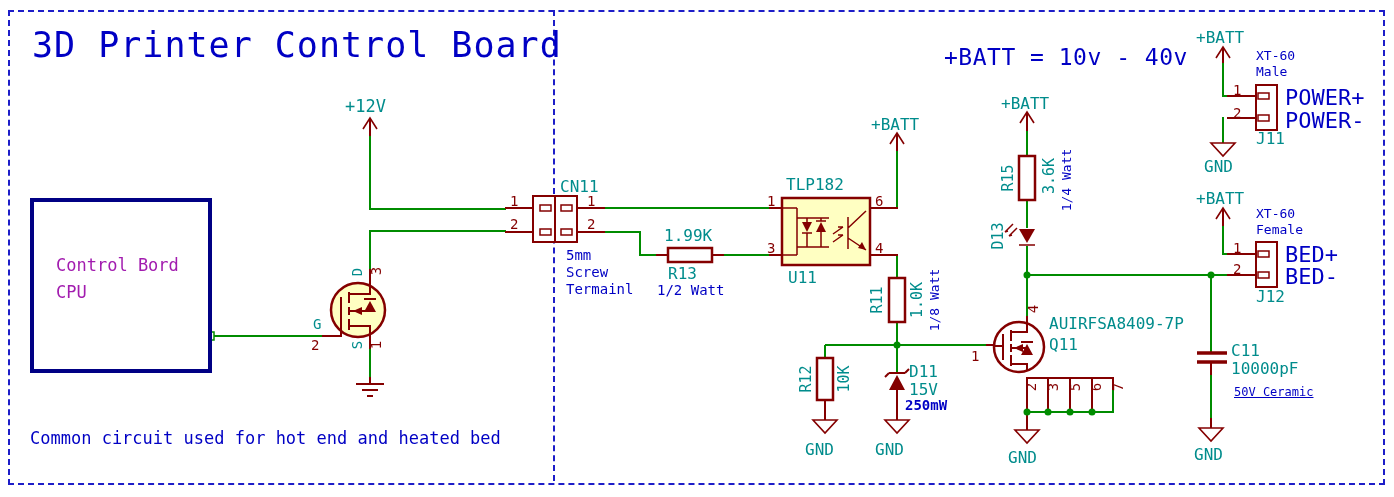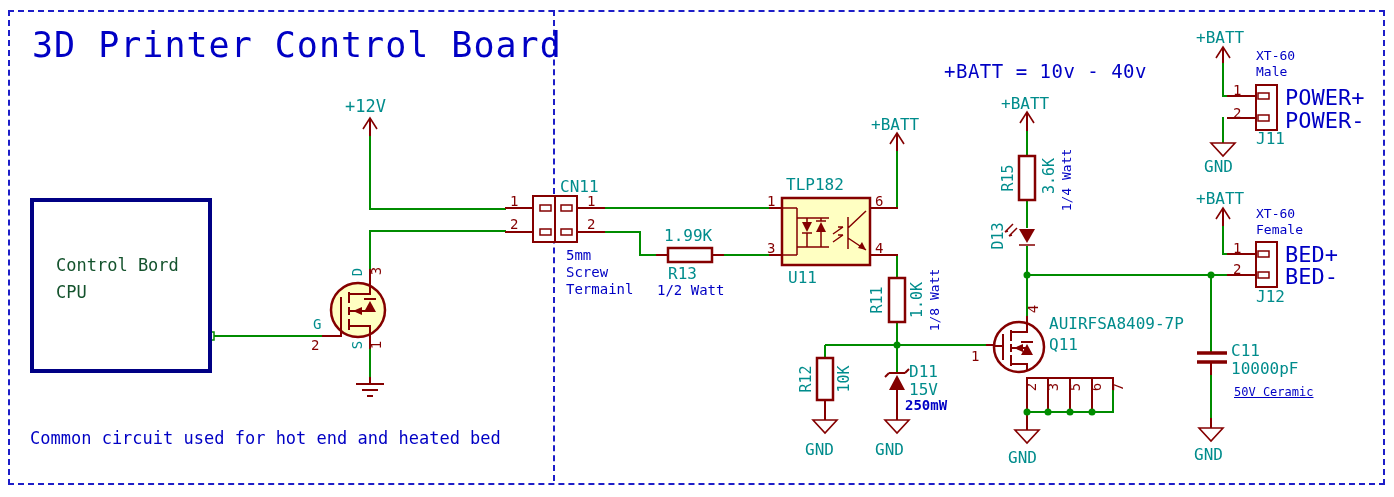--- a/index.html
+++ b/index.html
@@ -4,24 +4,24 @@
 <style>
   html,body{margin:0;padding:0;background:#fff;}
   #canvas{position:relative;width:1394px;height:497px;background:#ffffff;overflow:hidden;
           font-family:"DejaVu Sans Mono",monospace;}
   .frame{position:absolute;border:2px dashed #1d1dc8;}
   .lab{position:absolute;line-height:1;white-space:pre;font-family:"DejaVu Sans Mono",monospace;}
   .rot{transform:translate(-50%,-50%) rotate(-90deg);transform-origin:center center;}
   .teal{color:#008c8c;}
   .blue{color:#0000c4;}
   .red{color:#840000;}
-  .navy{color:#14532d;}
+  .navy{color:#a21caf;}
   .t27{font-size:35px;letter-spacing:1px;}
   .t26{font-size:26px;letter-spacing:1px;}
-  .t19{font-size:19px;letter-spacing:0.5px;margin-top:16px;}
+  .t19{font-size:23px;letter-spacing:0.5px;}
   .t22{font-size:22px;}
   .t17{font-size:17px;}
   .t16{font-size:16px;}
   .t15{font-size:15px;}
   .t14{font-size:14px;}
   .t13{font-size:13px;}
   .t12{font-size:12px;}
   .b{font-weight:bold;}
   svg{position:absolute;left:0;top:0;}
   .cpu-box{position:absolute;left:30px;top:198px;width:182px;height:175px;

